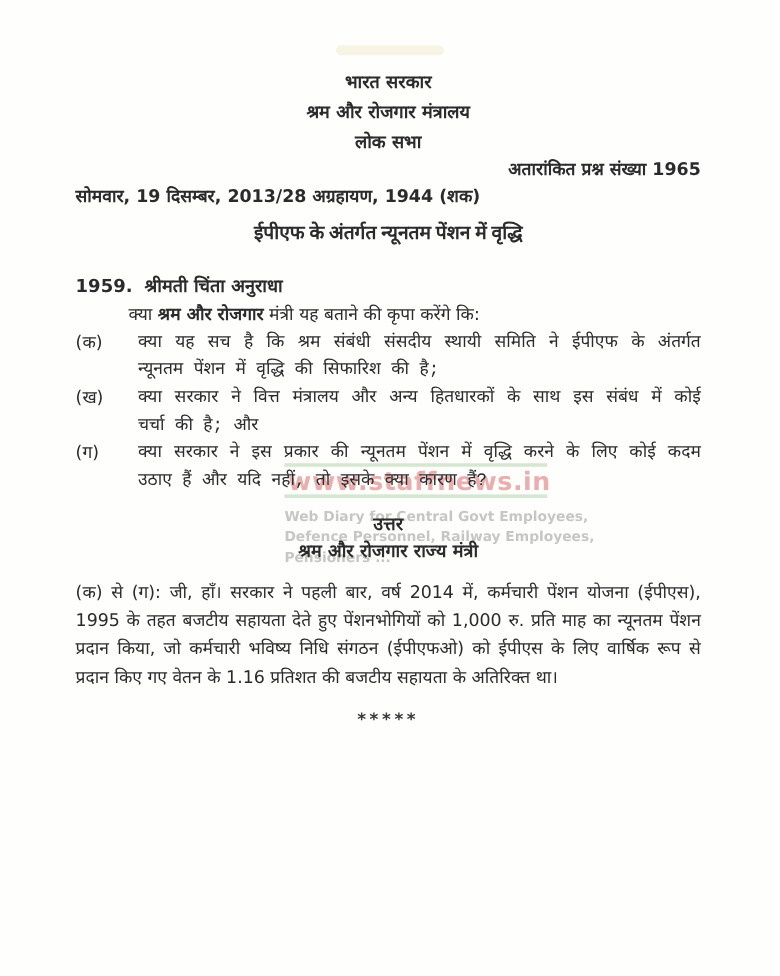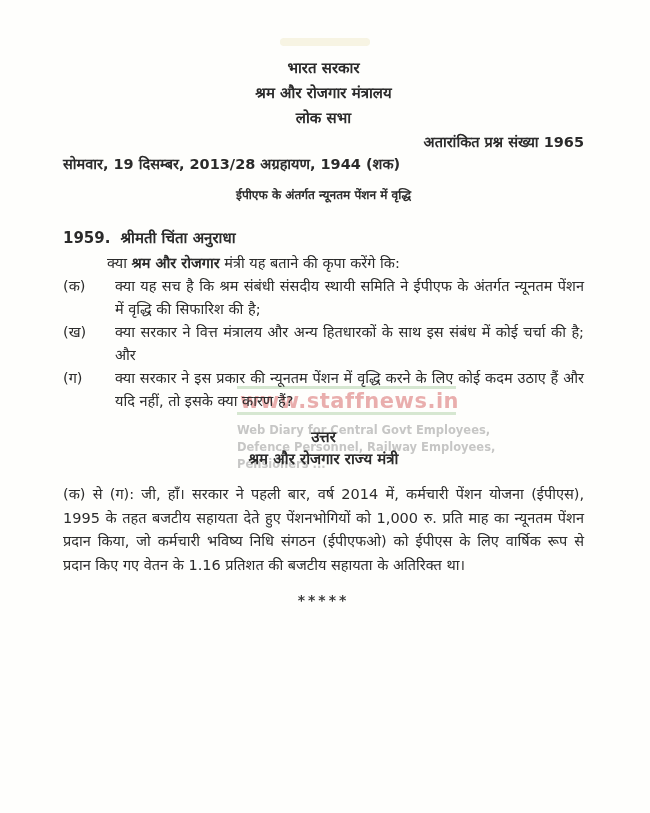--- a/index.html
+++ b/index.html
@@ -17,28 +17,28 @@
     position:relative;
     z-index:2;
     padding:56px 66px 0 63px;
   }
   .center{text-align:center;}
   .right{text-align:right;}
   .b{font-weight:bold;}
   .hdr-line{font-size:15px;line-height:25px;font-weight:bold;}
   .qno{font-size:14.5px;line-height:21px;font-weight:bold;margin-top:1px;}
   .dateline{font-size:14.5px;line-height:22px;font-weight:bold;margin-top:0;}
-  .subject{font-size:12px;line-height:22px;font-weight:bold;margin-top:9px;}
+  .subject{font-size:16px;line-height:22px;font-weight:bold;margin-top:9px;font-family:Liberation Serif, serif;}
   .member{font-size:15px;line-height:22px;font-weight:bold;margin-top:21px;}
   .member .num{margin-right:10px;}
   .intro{font-size:14.5px;line-height:23px;margin-top:3px;margin-left:44px;}
   .qlist{margin-top:0;}
   .qitem{display:flex;font-size:14.5px;line-height:23px;margin-top:0;}
   .qitem .lbl{flex:0 0 52px;}
-  .qitem .txt{flex:1;text-align:justify;}
+  .qitem .txt{flex:1;text-align:justify;font-family:Liberation Mono, monospace;}
   .ans-block{margin-top:13px;font-size:15px;line-height:22px;font-weight:bold;text-align:center;}
   .ans-body{margin-top:13px;font-size:14.5px;line-height:23.5px;text-align:justify;}
   .stars{margin-top:15px;text-align:center;font-size:14px;font-weight:bold;letter-spacing:3px;color:#3a3a3a;}
   
   .wm{position:absolute;z-index:1;left:0;top:0;width:100%;height:100%;pointer-events:none;}
   .wm-greenline{position:absolute;left:237px;width:219px;height:3px;background:#cfe3c9;opacity:.85;}
   .wm-url{
     position:absolute;left:240px;top:389px;width:219px;
     font-size:21px;font-weight:bold;letter-spacing:.5px;
     color:#d96e6e;opacity:.55;text-align:center;white-space:nowrap;

